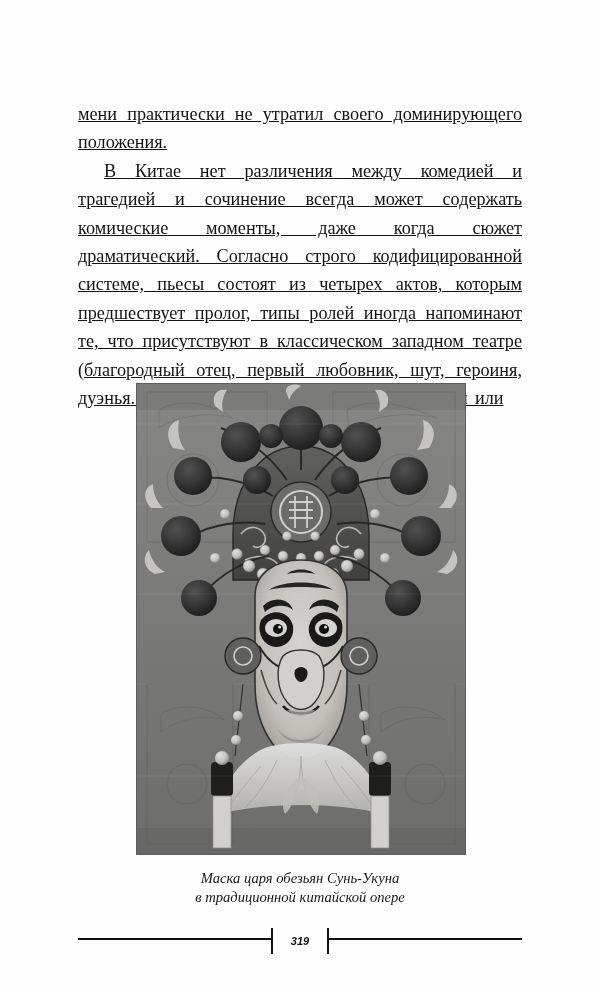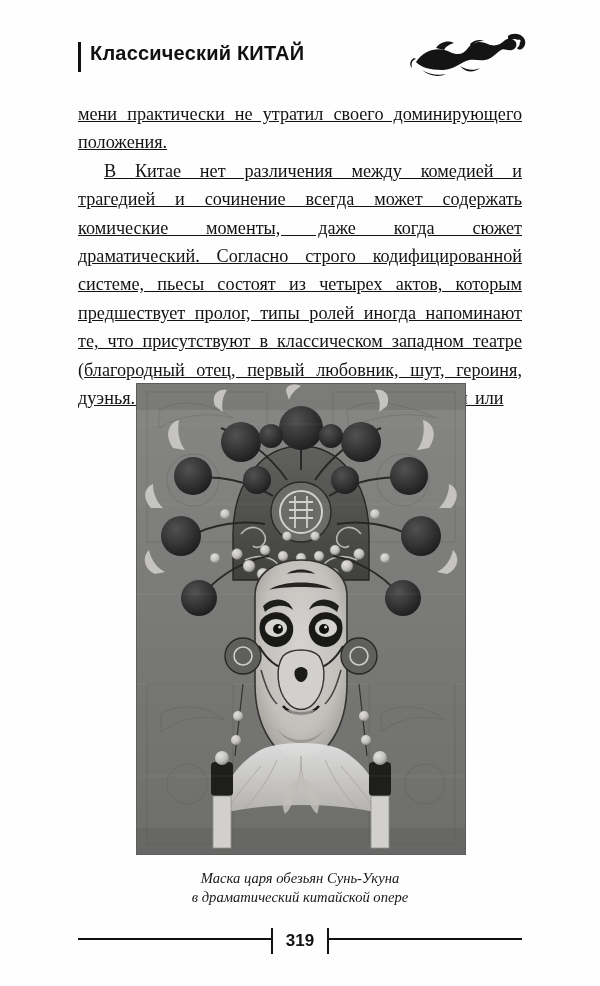--- a/index.html
+++ b/index.html
@@ -143,55 +143,34 @@
     top: 0;
     width: 2px;
     height: 26px;
     background: #111;
   }
   .folio-box::before { left: 0; }
   .folio-box::after { right: 0; }
   .folio-num {
     font-family: "Liberation Sans", sans-serif;
     font-weight: bold;
-    font-size: 17px;
+    font-size: 11px;
     line-height: 26px;
     color: #111;
     display: block;
     text-align: center;
     min-width: 34px;
+    font-style: italic;
   }
 </style>
 </head>
 <body>
 
 <div class="page">
 
-  <div class="header">
-    <div class="header-rule-left"></div>
-    <div class="header-title">Классический КИТАЙ</div>
-    <div class="header-ornament">
-      <svg viewBox="0 0 120 48" width="120" height="48" aria-hidden="true">
-        <g fill="#141414">
-
-          <path d="M8 30 C16 18, 30 14, 42 20 C50 24, 56 22, 60 16 C64 10, 72 8, 80 12 C86 15, 92 13, 96 9 C99 6, 104 6, 107 9 C110 12, 108 17, 104 18 C99 19, 96 16, 93 18 C88 21, 84 27, 77 28 C70 29, 64 26, 58 29 C51 32, 44 38, 34 38 C22 38, 12 35, 8 30 Z"></path>
-          <path d="M100 4 C104 1, 111 1, 115 5 C118 8, 118 13, 115 16 C113 18, 110 18, 109 16 C112 14, 113 10, 110 8 C107 6, 103 7, 100 9 Z"></path>
-          <path d="M28 16 C32 10, 40 8, 46 11 C42 12, 38 14, 36 18 Z"></path>
-          <path d="M14 38 C20 42, 30 44, 38 42 C32 45, 22 45, 14 38 Z"></path>
-          <path d="M52 34 C58 38, 66 39, 72 36 C66 41, 58 41, 52 34 Z"></path>
-          <path d="M74 20 C78 17, 84 17, 88 20 C84 20, 79 21, 76 23 Z"></path>
-          <circle cx="111" cy="9" r="1.6" fill="#fff"></circle>
-          <path d="M6 26 C2 28, 1 33, 4 36 C3 31, 4 28, 8 27 Z"></path>
-          <path d="M44 24 C48 28, 47 33, 43 35 C45 31, 45 27, 42 25 Z"></path>
-          <path d="M62 12 C66 8, 72 7, 76 9 C71 9, 66 10, 63 14 Z"></path>
-          <path d="M20 20 C24 22, 25 27, 22 30 C23 26, 22 23, 19 22 Z"></path>
-        </g>
-      </svg>
-    </div>
-  </div>
 
   <div class="bodytext">
     <p class="first tight">мени практически не утратил своего доминирующего положения.</p>
     <p class="indent loose">В Китае нет различения между комедией и трагедией и сочинение всегда может содержать комические моменты, даже когда сюжет драматический. Согласно строго кодифицированной системе, пьесы состоят из четырех актов, которым предшествует пролог, типы ролей иногда напоминают те, что присутствуют в классическом западном театре (благородный отец, первый любовник, шут, героиня, дуэнья...), сюжеты же заимствованы из даосской или</p>
   </div>
 
   <div class="figure">
     <div class="figure-frame">
       <svg viewBox="0 0 328 470" width="328" height="470" preserveAspectRatio="none" aria-hidden="true">
         <defs>
@@ -407,21 +386,21 @@
         <g opacity="0.12">
           <rect x="0" y="0" width="328" height="470" fill="#000"></rect>
         </g>
         <g opacity="0.1" stroke="#ffffff" stroke-width="0.6">
           <path d="M0 40 H328 M0 120 H328 M0 210 H328 M0 300 H328 M0 392 H328"></path>
         </g>
       </svg>
     </div>
     <div class="caption">
       <span>Маска царя обезьян Сунь-Укуна</span><br>
-      <span>в драматический китайской опере</span>
+      <span>в традиционной китайской опере</span>
     </div>
   </div>
 
   <div class="footer">
     <div class="folio-rule"></div>
     <div class="folio-box">
       <span class="folio-num">319</span>
     </div>
   </div>
 

